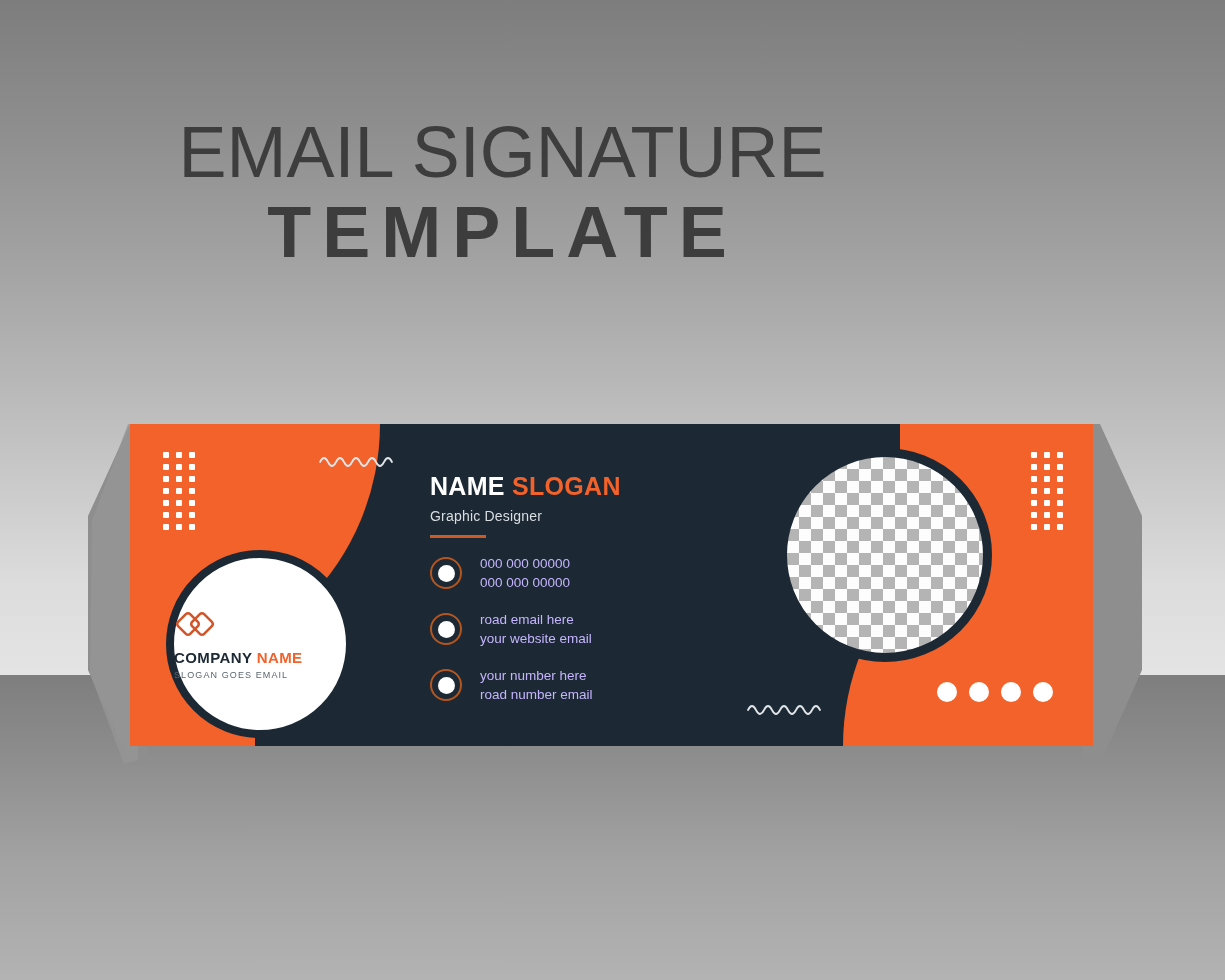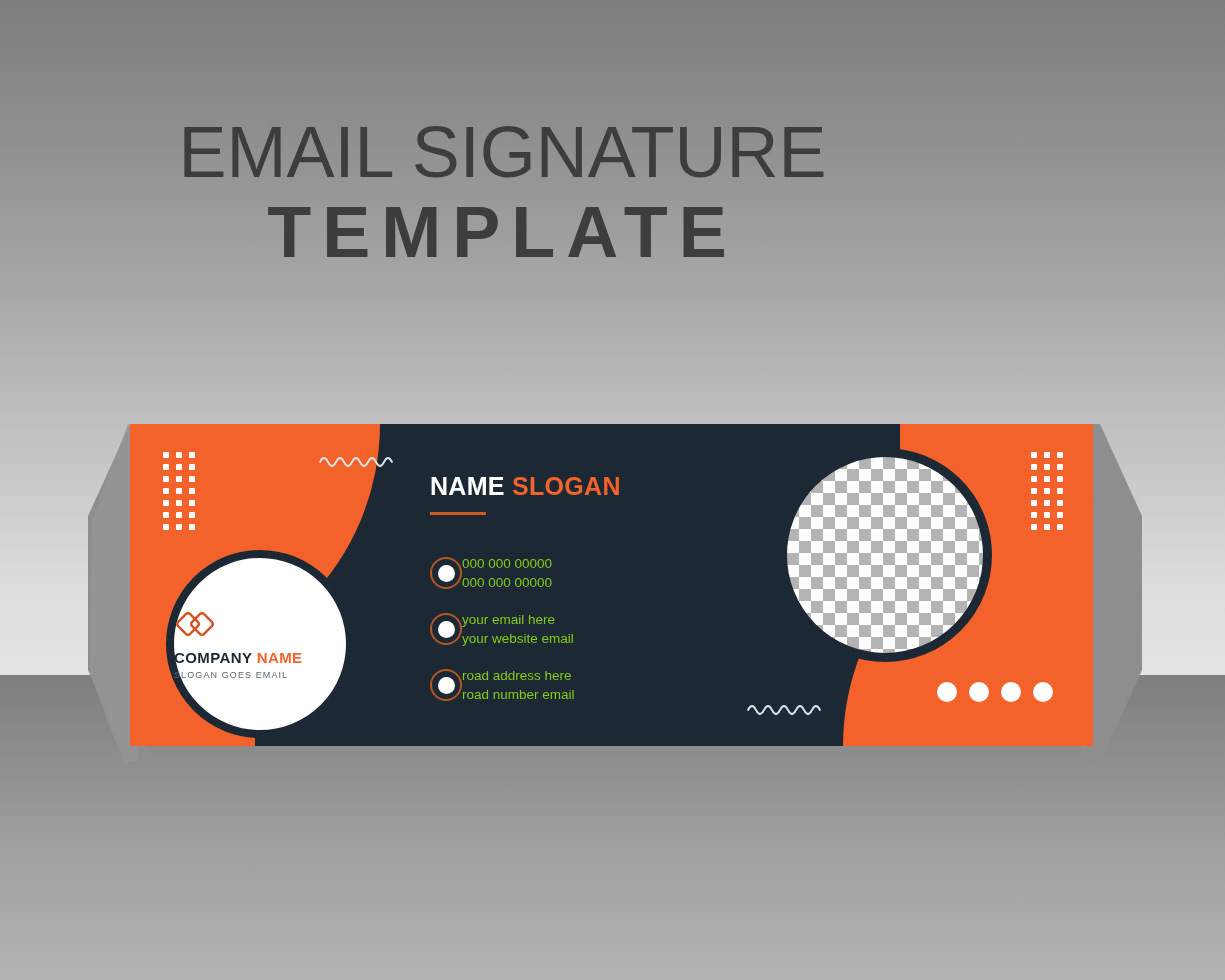--- a/index.html
+++ b/index.html
@@ -114,21 +114,21 @@
 
   
   .contacts{position:absolute;left:300px;top:130px;}
   .crow{display:flex;align-items:center;margin-bottom:18px;}
   .cicon{
     width:32px;height:32px;border-radius:50%;background:#1c2833;
     border:2px solid #b6561f;box-sizing:border-box;
     display:flex;align-items:center;justify-content:center;flex:0 0 auto;
   }
   .cicon em{display:block;width:17px;height:17px;border-radius:50%;background:#fff;}
-  .ctext{color:#84cc16;font-size:13.5px;line-height:19px;}
+  .ctext{margin-left:18px;color:#c4b5fd;font-size:13.5px;line-height:19px;}
   .ctext div{white-space:nowrap;}
 
   
   #heading{
     position:absolute;left:0;top:116px;width:1005px;text-align:center;
     color:#3d3d3d;line-height:1;
   }
   .h-thin{font-size:72px;font-weight:300;letter-spacing:0px;}
   .h-bold{font-size:72px;font-weight:bold;letter-spacing:11px;margin-top:8px;}
 </style>
@@ -237,49 +237,50 @@
         <span>COMPANY</span><span> </span><span class="accent">NAME</span>
       </div>
       <div class="logo-slogan">SLOGAN GOES EMAIL</div>
     </div>
   </div>
 
   <div class="info">
     <div class="name-line">
       <span>NAME</span><span> </span><span class="surname">SLOGAN</span>
     </div>
+    <div class="role">Graphic Designer</div>
     <div class="rule"></div>
   </div>
 
   <div class="contacts">
 
     <div class="crow">
       <span class="cicon">
           <em></em>
         </span>
       <span class="ctext">
         <div>000 000 00000</div>
         <div>000 000 00000</div>
       </span>
     </div>
 
     <div class="crow">
       <span class="cicon">
           <em></em>
         </span>
       <span class="ctext">
-        <div>your email here</div>
+        <div>road email here</div>
         <div>your website email</div>
       </span>
     </div>
 
     <div class="crow">
       <span class="cicon">
           <em></em>
         </span>
       <span class="ctext">
-        <div>road address here</div>
+        <div>your number here</div>
         <div>road number email</div>
       </span>
     </div>
 
   </div>
 </div>
 
 </body></html>

